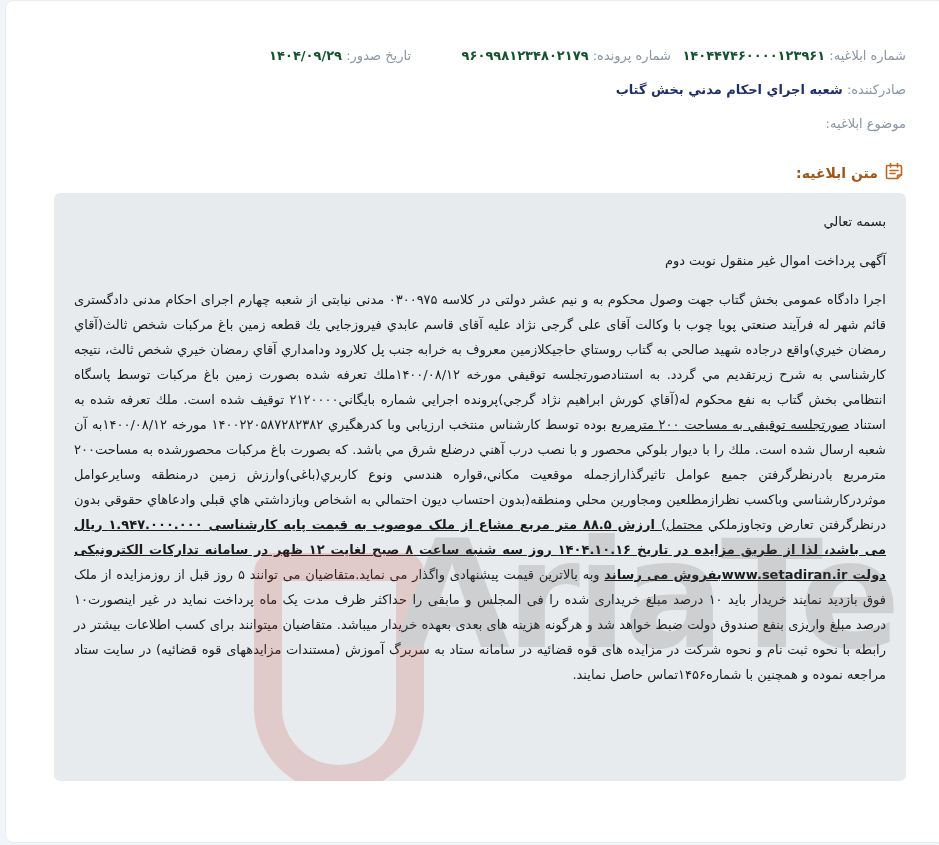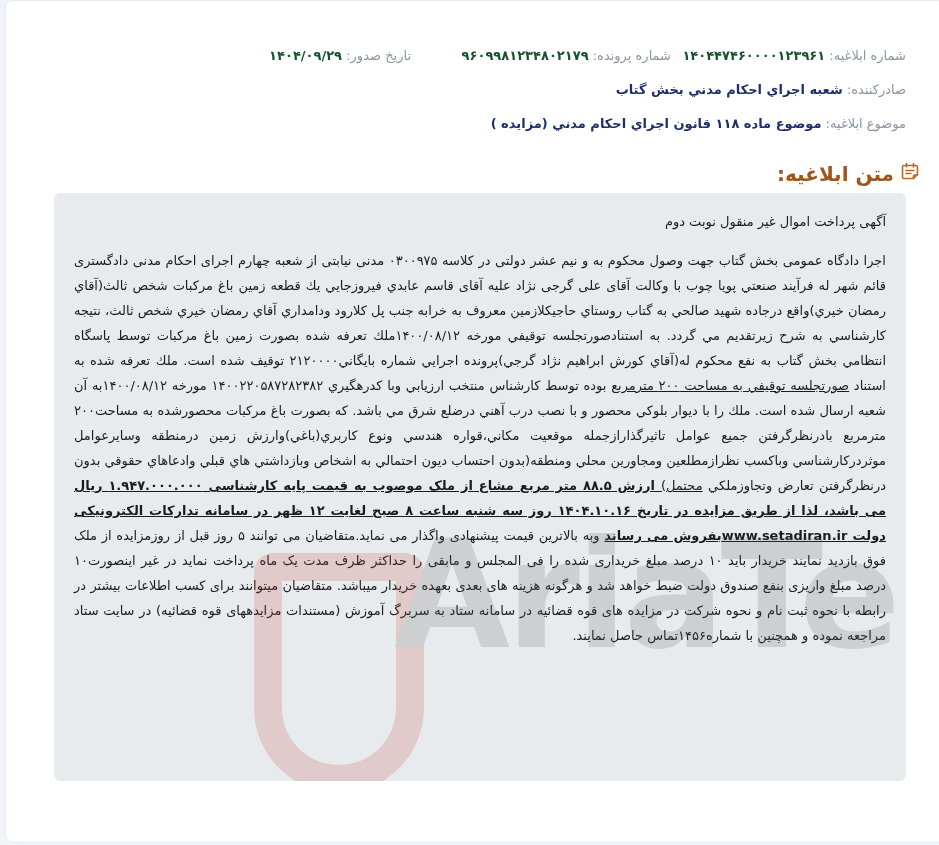--- a/index.html
+++ b/index.html
@@ -21,23 +21,23 @@
     .meta-row .val { color: #14532d; font-weight: bold; }
     .meta-item { display: flex; align-items: center; white-space: nowrap; }
     .row1 { top: 47px; justify-content: space-between; }
     .row1 .meta-item:nth-child(1) { width: 235px; }
     .row1 .meta-item:nth-child(2) { width: 260px; }
     .row1 .meta-item:nth-child(3) { flex: 1; justify-content: flex-start; }
     .row2 { top: 81px; }
     .row3 { top: 115px; }
     .meta-row .val.dark { color: #1f2f6b; text-align: center; }
     .section-title {
-      position: absolute; right: 24px; top: 160px;
+      position: absolute; right: 40px; top: 160px;
       display: flex; align-items: center; gap: 6px;
-      color: #a0561a; font-weight: bold; font-size: 20px;
+      color: #a0561a; font-weight: bold; font-size: 14px;
     }
     .section-title svg { width: 20px; height: 20px; }
     .content-box {
       position: absolute; left: 48px; top: 192px; width: 852px; height: 588px;
       background: #e8ebee; border-radius: 6px;
       box-sizing: border-box; padding: 16px 20px 16px 20px;
       color: #1b1b1b; font-size: 13px; line-height: 25px;
       text-align: justify; overflow: hidden;
     }
     .content-box p { margin: 0 0 14px 0; }
@@ -79,37 +79,37 @@
     </div>
   </div>
 
   <div class="meta-row row2">
     <span>صادرکننده:</span>&nbsp;
     <span class="val dark">شعبه اجراي احکام مدني بخش گتاب</span>
   </div>
 
   <div class="meta-row row3">
     <span>موضوع ابلاغیه:</span>&nbsp;
-    <span class="val dark">موضوع ماده ۱۱۸ قانون اجراي احکام مدني (مزايده )</span>
   </div>
 
   <div class="section-title">
     <span>
       <svg viewBox="0 0 20 20" fill="none" stroke="#c0641e" stroke-width="1.6" stroke-linecap="round" stroke-linejoin="round">
         <path d="M4 4.5h12a1.5 1.5 0 0 1 1.5 1.5v7.5l-4 4H4a1.5 1.5 0 0 1-1.5-1.5V6A1.5 1.5 0 0 1 4 4.5z"></path>
         <path d="M6.5 2.5v3.5M13.5 2.5v3.5"></path>
         <path d="M6 9.5h8M6 12.5h5"></path>
         <path d="M13.5 17.5v-2.5a1 1 0 0 1 1-1h3"></path>
       </svg>
     </span>
     <span>متن ابلاغیه:</span>
   </div>
 
   <div class="content-box">
     <div class="watermark">
       <div class="wm-shield"></div>
       <div class="wm-text">AriaTender</div>
     </div>
+    <p>بسمه تعالي</p>
     <p>آگهی پرداخت اموال غیر منقول نوبت دوم</p>
     <p class="body"><span>اجرا دادگاه عمومی بخش گتاب جهت وصول محکوم به و نیم عشر دولتی در کلاسه ۰۳۰۰۹۷۵ مدنی نیابتی از شعبه چهارم اجرای احکام مدنی دادگستری قائم شهر له فرآیند صنعتي پویا چوب با وکالت آقای علی گرجی نژاد  علیه آقای قاسم عابدي فيروزجايي يك قطعه زمين باغ مرکبات شخص ثالث(آقاي رمضان خيري)واقع درجاده شهيد صالحي به گتاب روستاي حاجيكلازمين معروف به خرابه جنب پل كلارود ودامداري آقاي رمضان خيري شخص ثالث، نتيجه كارشناسي به شرح زيرتقديم مي گردد. به استنادصورتجلسه توقيفي مورخه ۱۴۰۰/۰۸/۱۲ملك تعرفه شده بصورت زمين باغ مرکبات توسط پاسگاه انتظامي بخش گتاب به نفع محكوم له(آقاي كورش ابراهيم نژاد گرجي)پرونده اجرايي شماره بايگاني۲۱۲۰۰۰۰ توقيف شده است. ملك تعرفه شده به استناد </span><span class="u">صورتجلسه توقيفي به مساحت ۲۰۰ مترمربع</span><span> بوده توسط كارشناس منتخب ارزيابي وبا كدرهگيري ۱۴۰۰۲۲۰۵۸۷۲۸۲۳۸۲ مورخه ۱۴۰۰/۰۸/۱۲به آن شعبه ارسال شده است. ملك را با ديوار بلوكي محصور و با نصب درب آهني درضلع شرق مي باشد. كه بصورت باغ مرکبات محصورشده به مساحت۲۰۰ مترمربع بادرنظرگرفتن جميع عوامل تاثيرگذارازجمله موقعيت مكاني،قواره هندسي ونوع كاربري(باغي)وارزش زمين درمنطقه وسايرعوامل موثردركارشناسي وباكسب نظرازمطلعين ومجاورين محلي ومنطقه(بدون احتساب ديون احتمالي به اشخاص وبازداشتي هاي قبلي وادعاهاي حقوقي بدون درنظرگرفتن تعارض وتجاوزملكي </span><span class="u">محتمل)</span><span class="bu"> ارزش ۸۸.۵ متر مربع مشاع از ملک موصوب به قیمت پایه کارشناسی ۱.۹۴۷.۰۰۰.۰۰۰ ریال می باشد، لذا از طریق مزایده در تاریخ ۱۴۰۴.۱۰.۱۶ روز سه شنبه ساعت ۸ صبح لغایت ۱۲ ظهر در سامانه تدارکات الکترونیکی دولت  www.setadiran.irبفروش می رساند</span><span> وبه بالاترین قیمت پیشنهادی واگذار می نماید.متقاضیان می توانند ۵ روز قبل از روزمزایده از ملک فوق بازدید نمایند خریدار باید ۱۰ درصد مبلغ خریداری شده را فی المجلس و مابقی را حداکثر ظرف مدت یک ماه پرداخت نماید در غیر اینصورت۱۰ درصد مبلغ واریزی بنفع صندوق دولت ضبط خواهد شد و هرگونه هزینه های بعدی بعهده خریدار میباشد. متقاضیان میتوانند برای کسب اطلاعات بیشتر در رابطه با نحوه ثبت نام و نحوه شرکت در مزایده های قوه قضائیه در سامانه ستاد به سربرگ آموزش (مستندات مزایدههای قوه قضائیه) در سایت ستاد مراجعه نموده و همچنین با شماره۱۴۵۶تماس حاصل نمایند.</span></p>
   </div>
 
 </div>
 
 </body></html>

